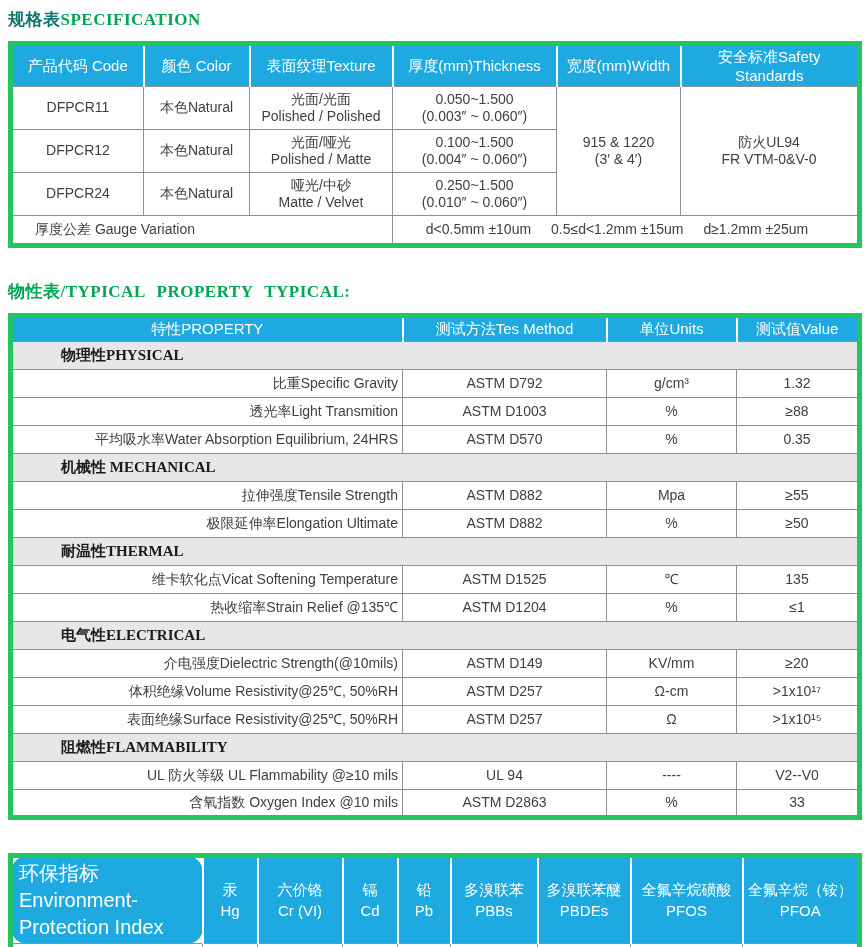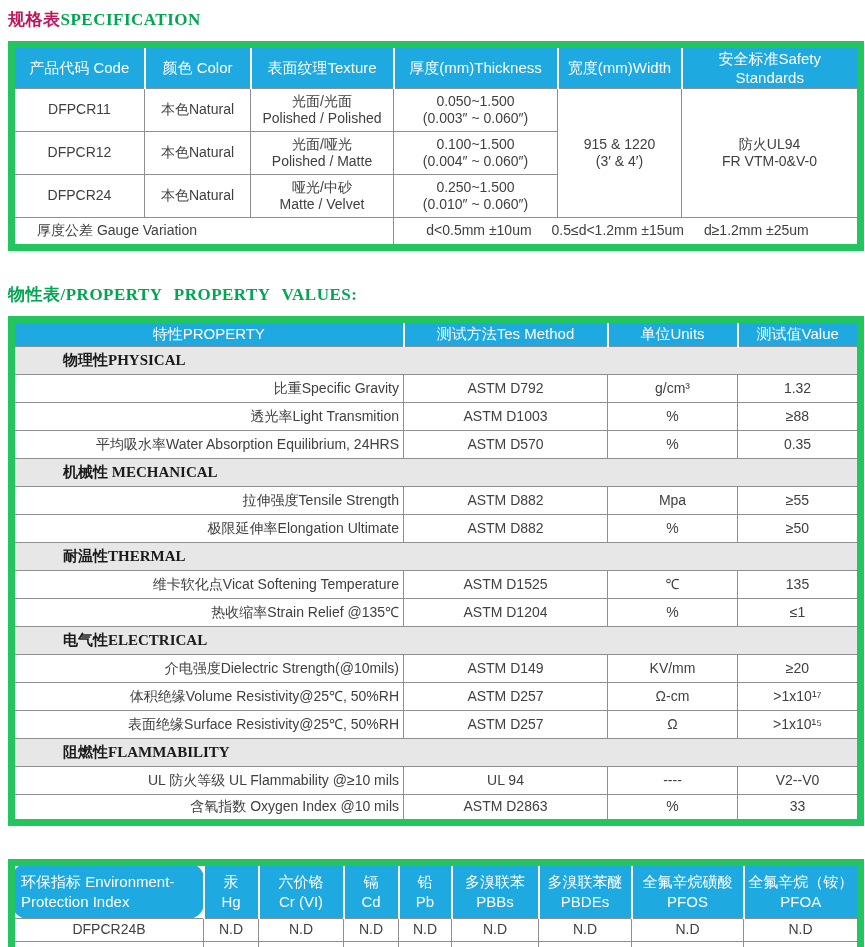--- a/index.html
+++ b/index.html
@@ -12,32 +12,32 @@
   }
   .page { padding: 6px 8px; }
 
   .doc-title {
     font-family: "Liberation Serif", serif;
     font-weight: bold;
     font-size: 17px;
     margin: 2px 0 10px 0;
     letter-spacing: 0.5px;
   }
-  .doc-title .cn-red { color: #be185d; }
+  .doc-title .cn-red { color: #0f766e; }
   .doc-title .green  { color: #00a651; }
   .doc-title.spaced  { word-spacing: 7px; }
 
   table {
     border-collapse: collapse;
     table-layout: fixed;
     width: 849px;
     font-size: 14px;
   }
   table, td, th { border: 1px solid #8f8f8f; }
-  table { border: 7px solid #22c55e; }
+  table { border: 5px solid #22c55e; }
 
   th {
     background: #1ea9e1;
     color: #ffffff;
     font-weight: normal;
     font-size: 15px;
     text-align: center;
     padding: 2px 2px;
   }
   th + th { border-left: 2px solid #ffffff; }
@@ -64,21 +64,21 @@
     font-family: "Liberation Serif", serif;
     font-weight: bold;
     font-size: 15px;
     color: #1a1a1a;
   }
 
   
   .env-table thead tr { height: 56px; }
   .env-table tbody tr { height: 22px; }
   .env-table th .l1, .env-table th .l2 { display: block; line-height: 1.35; }
-  .env-table th.idx-head { text-align: left; padding-left: 6px; font-size: 15px; border-radius: 16px; }
+  .env-table th.idx-head { text-align: left; padding-left: 6px; font-size: 20px; border-radius: 16px; }
 
   .mt-title2 { margin-top: 32px; }
   .mt-env    { margin-top: 33px; }
   .two-line span { display: block; }
   .gauge-vals span { margin-right: 16px; }
   .gauge-vals span:last-child { margin-right: 16px; }
 </style>
 </head>
 <body>
 
@@ -157,21 +157,21 @@
         <td colspan="3" class="gauge-vals">
           <span>d&lt;0.5mm ±10um</span>
           <span>0.5≤d&lt;1.2mm  ±15um</span>
           <span>d≥1.2mm ±25um</span>
         </td>
       </tr>
     </tbody>
   </table>
 
   <div class="doc-title green spaced mt-title2">
-    <span class="green">物性表/PROPERTY PROPERTY VALUES:</span>
+    <span class="green">物性表/TYPICAL PROPERTY TYPICAL:</span>
   </div>
 
   <table class="props-table">
     <colgroup>
       <col style="width:392px">
         <col style="width:204px">
         <col style="width:130px">
         <col style="width:123px">
     </colgroup>
     <thead>

